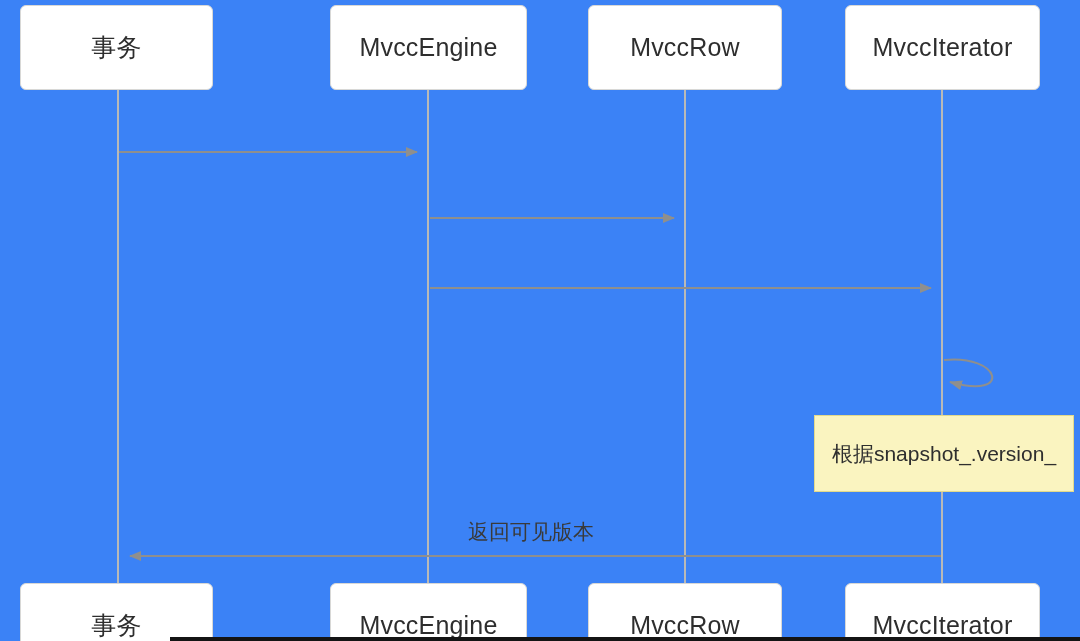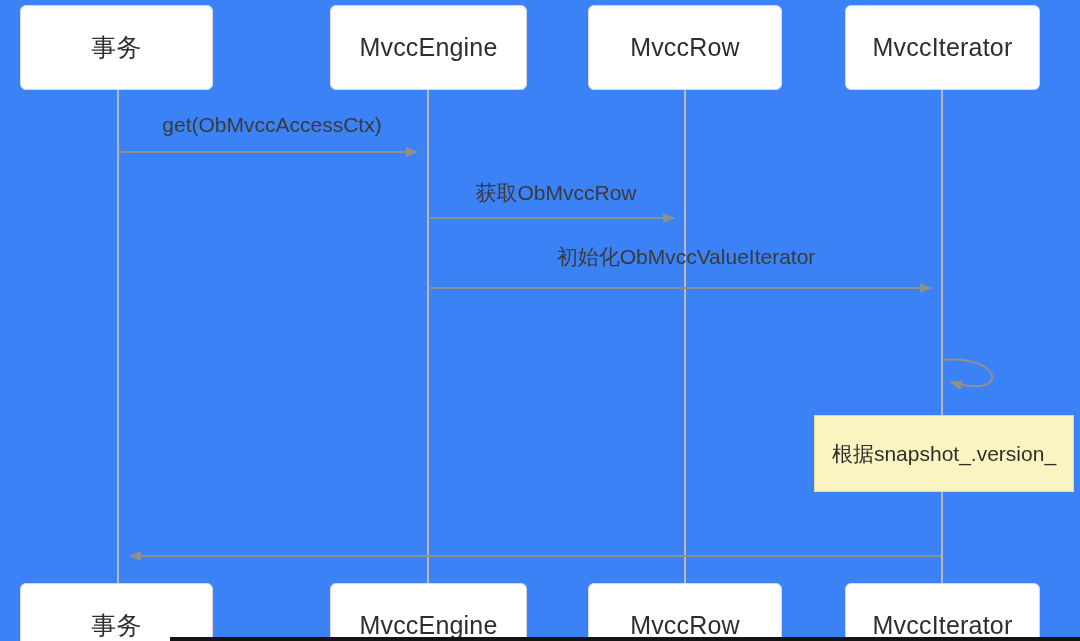--- a/index.html
+++ b/index.html
@@ -123,23 +123,21 @@
   <div class="participant-box" style="left:330px; top:5px; width:197px; height:85px;">
     <span>MvccEngine</span>
   </div>
   <div class="participant-box" style="left:588px; top:5px; width:194px; height:85px;">
     <span>MvccRow</span>
   </div>
   <div class="participant-box" style="left:845px; top:5px; width:195px; height:85px;">
     <span>MvccIterator</span>
   </div>
 
-  <div class="msg-label" style="left:272px; top:113px;">get(ObMvccAccessCtx)</div>
-  <div class="msg-label" style="left:556px; top:179px;">获取ObMvccRow</div>
-  <div class="msg-label" style="left:686px; top:243px;">初始化ObMvccValueIterator</div>
+  <div class="msg-label" style="left:531px; top:518px;">返回可见版本</div>
 
   <div class="note-box" style="left:814px; top:415px; width:260px; height:77px;">
     <span>根据snapshot_.version_</span>
   </div>
 
   <div class="participant-box" style="left:20px;  top:583px; width:193px; height:85px;">
     <span>事务</span>
   </div>
   <div class="participant-box" style="left:330px; top:583px; width:197px; height:85px;">
     <span>MvccEngine</span>

